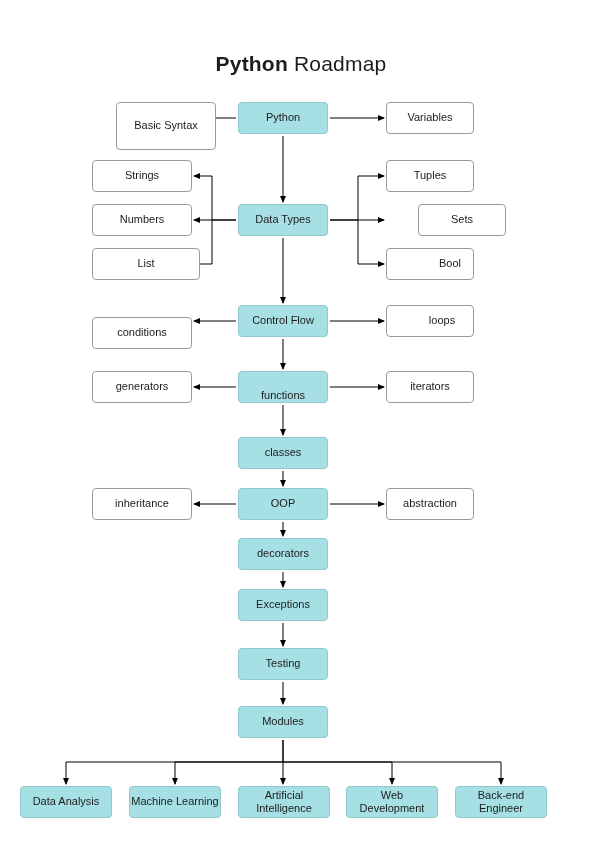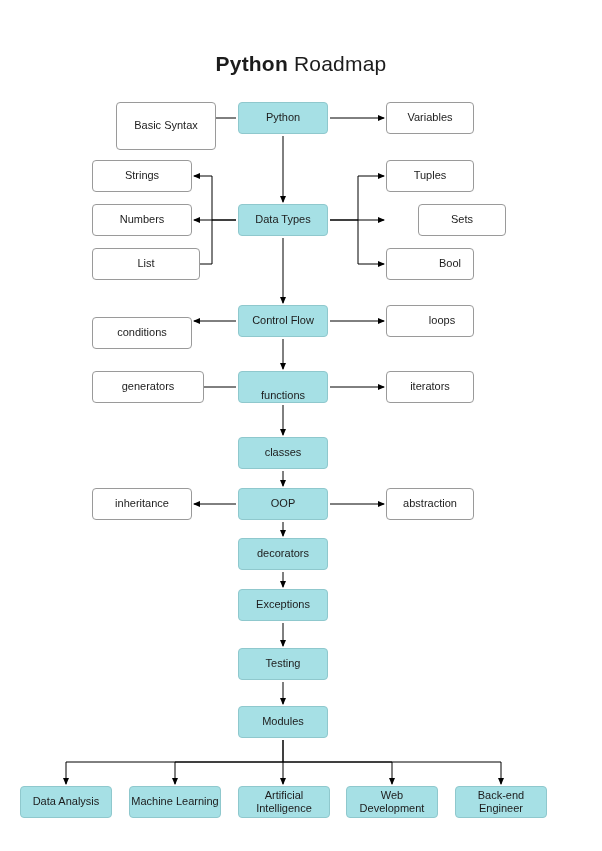--- a/index.html
+++ b/index.html
@@ -164,21 +164,21 @@
   <div class="node white" style="left:92px; top:305px; width:100px; height:32px;margin-top:12px;">
       <span>conditions</span>
     </div>
   <div class="node teal" style="left:238px; top:305px; width:90px; height:32px;">
       <span>Control Flow</span>
     </div>
   <div class="node white" style="left:386px; top:305px; width:88px; height:32px;padding-left:24px;">
       <span>loops</span>
     </div>
 
-  <div class="node white" style="left:92px; top:371px; width:112px; height:32px;">
+  <div class="node white" style="left:92px; top:371px; width:100px; height:32px;">
       <span>generators</span>
     </div>
   <div class="node teal" style="left:238px; top:371px; width:90px; height:32px;align-items:flex-end;">
       <span>functions</span>
     </div>
   <div class="node white" style="left:386px; top:371px; width:88px; height:32px;">
       <span>iterators</span>
     </div>
 
   <div class="node teal" style="left:238px; top:437px; width:90px; height:32px;">

